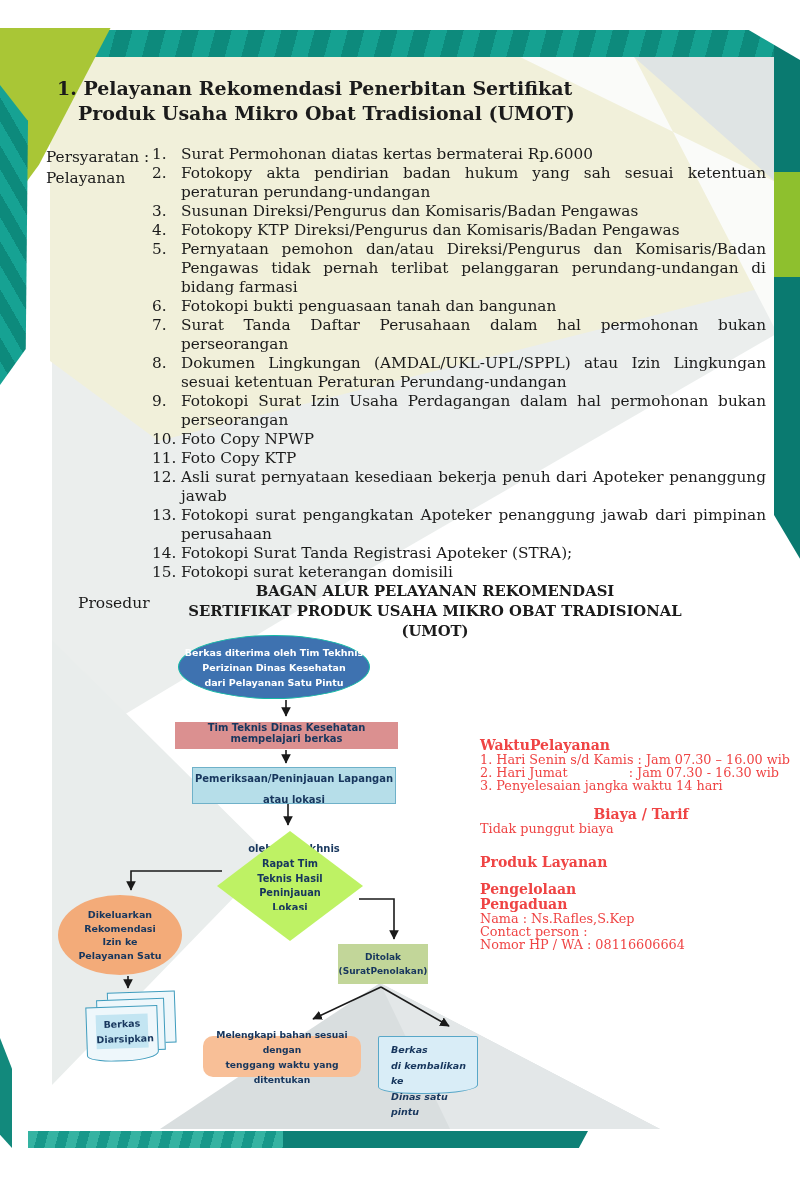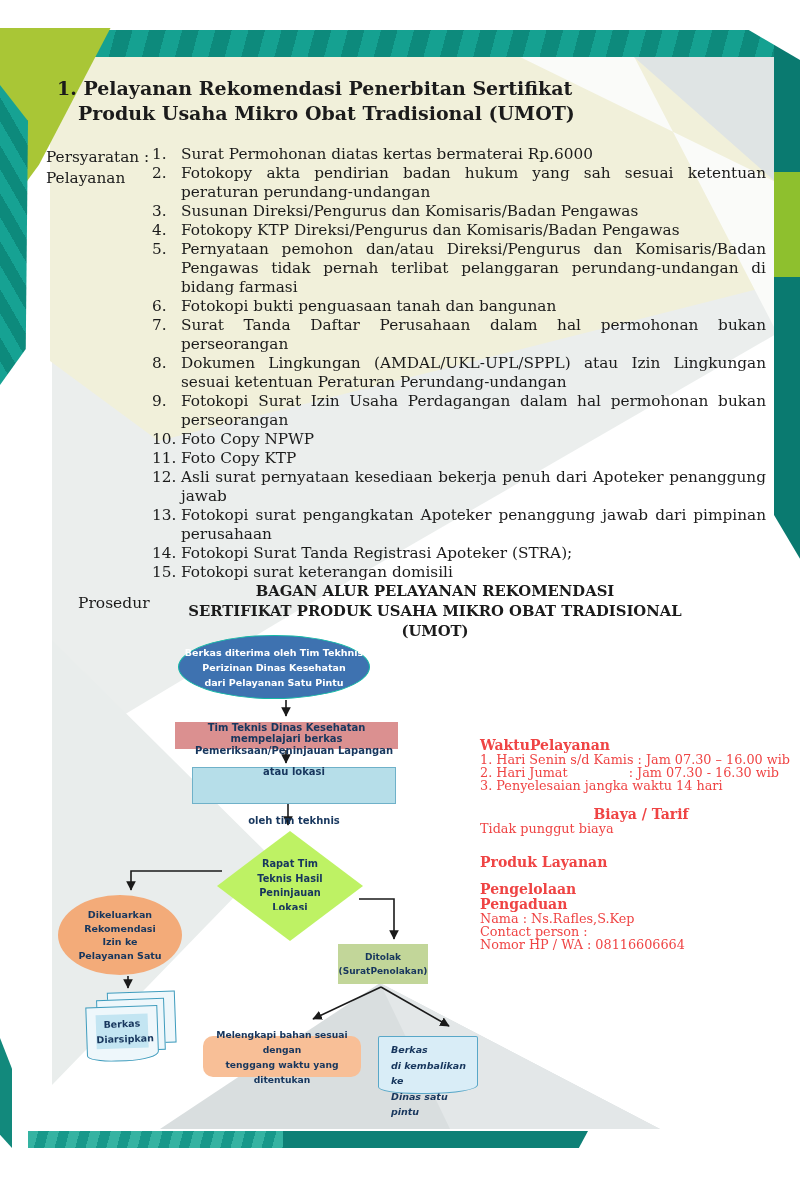--- a/index.html
+++ b/index.html
@@ -55,21 +55,21 @@
 
   
   .flow{font-family:"DejaVu Sans", sans-serif;font-weight:bold;color:#17365d;text-align:center;z-index:4;}
   .ellipse-start{left:178px;top:635px;width:190px;height:62px;border-radius:50%;
     background:#3e72b0;border:1px solid #14b8a6;color:#ffffff;font-size:9.5px;
     display:flex;flex-direction:column;justify-content:center;gap:4px;}
   .box-study{left:175px;top:722px;width:223px;height:27px;background:#db9090;
     font-size:10px;display:flex;justify-content:center;}
   .box-inspect{left:192px;top:767px;width:202px;height:35px;background:#b6dee9;
     border:1px solid #6fb1c9;font-size:10px;line-height:21px;
-    display:flex;flex-direction:column;justify-content:center;gap:28px;}
+    display:flex;flex-direction:column;justify-content:flex-start;gap:28px;}
   .diamond{left:217px;top:831px;width:146px;height:110px;background:#bef264;
     clip-path:polygon(50% 0,100% 50%,50% 100%,0 50%);}
   .diamond-text{position:absolute;left:0;right:0;top:26px;height:53px;overflow:hidden;
     font-size:9.8px;line-height:14.5px;}
   .ellipse-ok{left:58px;top:895px;width:124px;height:80px;border-radius:50%;
     background:#f3ab79;font-size:9.5px;line-height:13.5px;
     display:flex;flex-direction:column;justify-content:center;}
   .docs{left:84px;top:992px;width:94px;height:70px;z-index:4;transform:rotate(-2deg);}
   .docs .page{position:absolute;width:66px;height:50px;background:#eef7fb;border:1.2px solid #3f9cbd;}
   .docs .p1{left:24px;top:0;}

